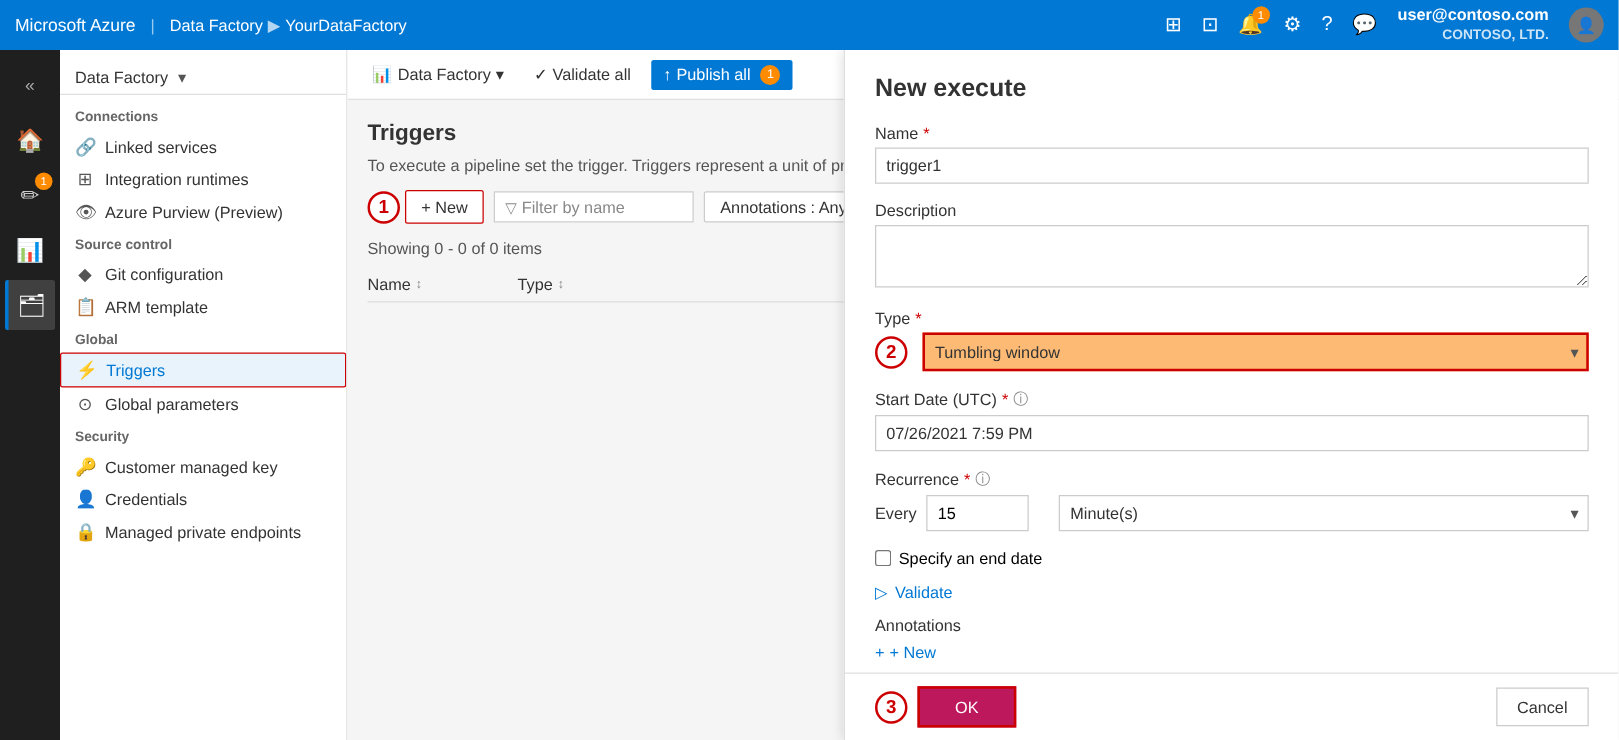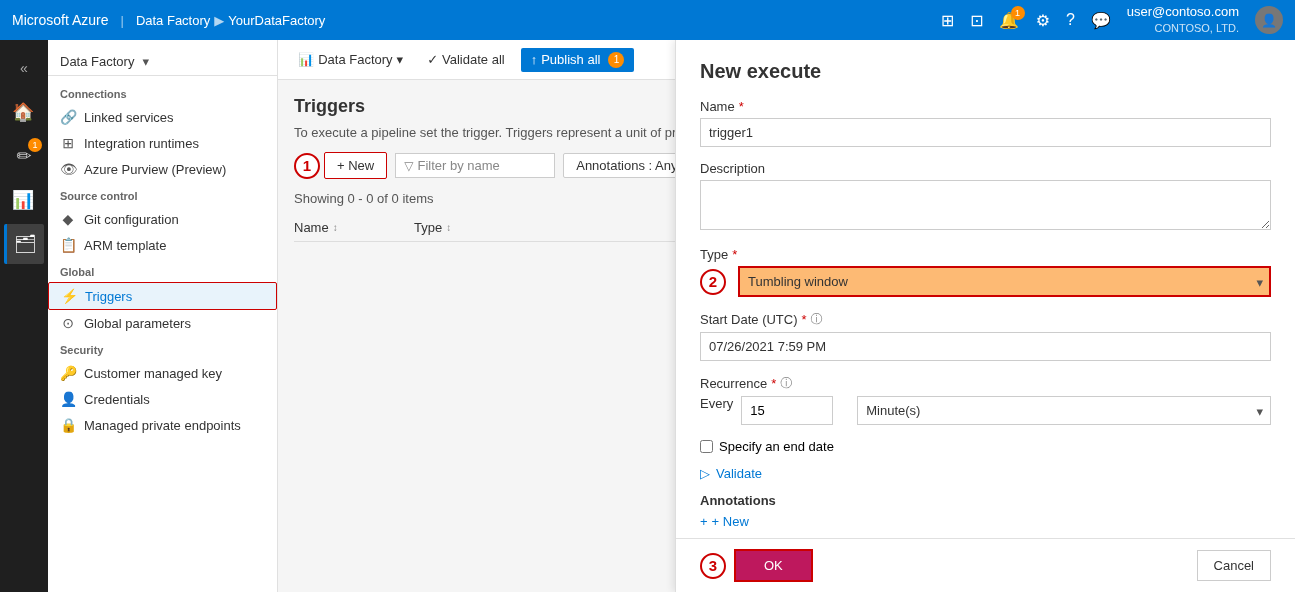--- a/index.html
+++ b/index.html
@@ -19,21 +19,21 @@
     .top-bar-sep { color: rgba(255,255,255,0.6); margin: 0 4px; }
     .top-bar-nav { color: white; font-size: 13px; display: flex; align-items: center; gap: 4px; }
     .top-bar-nav .breadcrumb-arrow { color: rgba(255,255,255,0.7); }
     .top-bar-icons { margin-left: auto; display: flex; align-items: center; gap: 16px; }
     .top-bar-icon { color: white; font-size: 16px; cursor: pointer; position: relative; }
     .top-bar-badge {
       position: absolute; top: -5px; right: -5px;
       background: #ff8c00; color: white; border-radius: 50%;
       width: 14px; height: 14px; font-size: 9px; display: flex; align-items: center; justify-content: center;
     }
-    .top-bar-user { color: white; font-size: 12px; text-align: right; line-height: 1.3; }
+    .top-bar-user { color: white; font-size: 12px; text-align: right; line-height: 1.3; font-weight: bold; }
     .top-bar-avatar { width: 28px; height: 28px; border-radius: 50%; background: #777; display: flex; align-items: center; justify-content: center; color: white; font-size: 13px; }
 
     
     .main-layout { display: flex; flex: 1; overflow: hidden; }
 
     
     .icon-rail {
       width: 48px;
       background: #1f1f1f;
       display: flex;
@@ -157,34 +157,34 @@
     .field-select-wrapper { position: relative; }
     .field-select {
       width: 100%; border: 2px solid #c00; padding: 6px 30px 6px 8px;
       font-size: 13px; color: #333; appearance: none; background: #fdba74;
       outline: none; cursor: pointer;
     }
     .field-select-arrow {
       position: absolute; right: 8px; top: 50%; transform: translateY(-50%);
       color: #555; pointer-events: none;
     }
-    .recurrence-row { display: flex; align-items: flex-start; gap: 8px; }
+    .recurrence-row { display: flex; align-items: center; gap: 8px; }
     .recurrence-label { font-size: 13px; color: #333; white-space: nowrap; }
-    .recurrence-input { border: 1px solid #ccc; padding: 6px 8px; font-size: 13px; width: 92px; }
+    .recurrence-input { border: 1px solid #ccc; padding: 6px 8px; font-size: 13px; width: 82px; }
     .recurrence-select-wrapper { position: relative; flex: 1; margin-left: 16px; }
     .recurrence-select {
       width: 100%; border: 1px solid #ccc; padding: 6px 30px 6px 8px;
       font-size: 13px; color: #333; appearance: none; background: white;
       outline: none; cursor: pointer;
     }
     .checkbox-row { display: flex; align-items: center; gap: 6px; margin-bottom: 12px; }
     .checkbox-input { width: 13px; height: 13px; cursor: pointer; }
     .advanced-row { display: flex; align-items: center; gap: 6px; color: #0078d4; cursor: pointer; margin-bottom: 12px; font-size: 13px; }
     .annotations-section { margin-bottom: 12px; }
-    .annotations-label { font-size: 13px; color: #333; font-weight: 700; margin-bottom: 6px; }
+    .annotations-label { font-size: 13px; color: #333; font-weight: 400; margin-bottom: 6px; }
     .annotations-new { display: flex; align-items: center; gap: 4px; color: #0078d4; cursor: pointer; font-size: 13px; }
     .panel-footer {
       position: absolute; bottom: 0; left: 0; right: 0;
       background: white; border-top: 1px solid #e0e0e0;
       padding: 10px 24px; display: flex; align-items: center; gap: 8px;
     }
     .btn-ok {
       background: #be185d; color: white; border: none; padding: 7px 28px;
       font-size: 13px; cursor: pointer; border: 2px solid #c00;
     }

